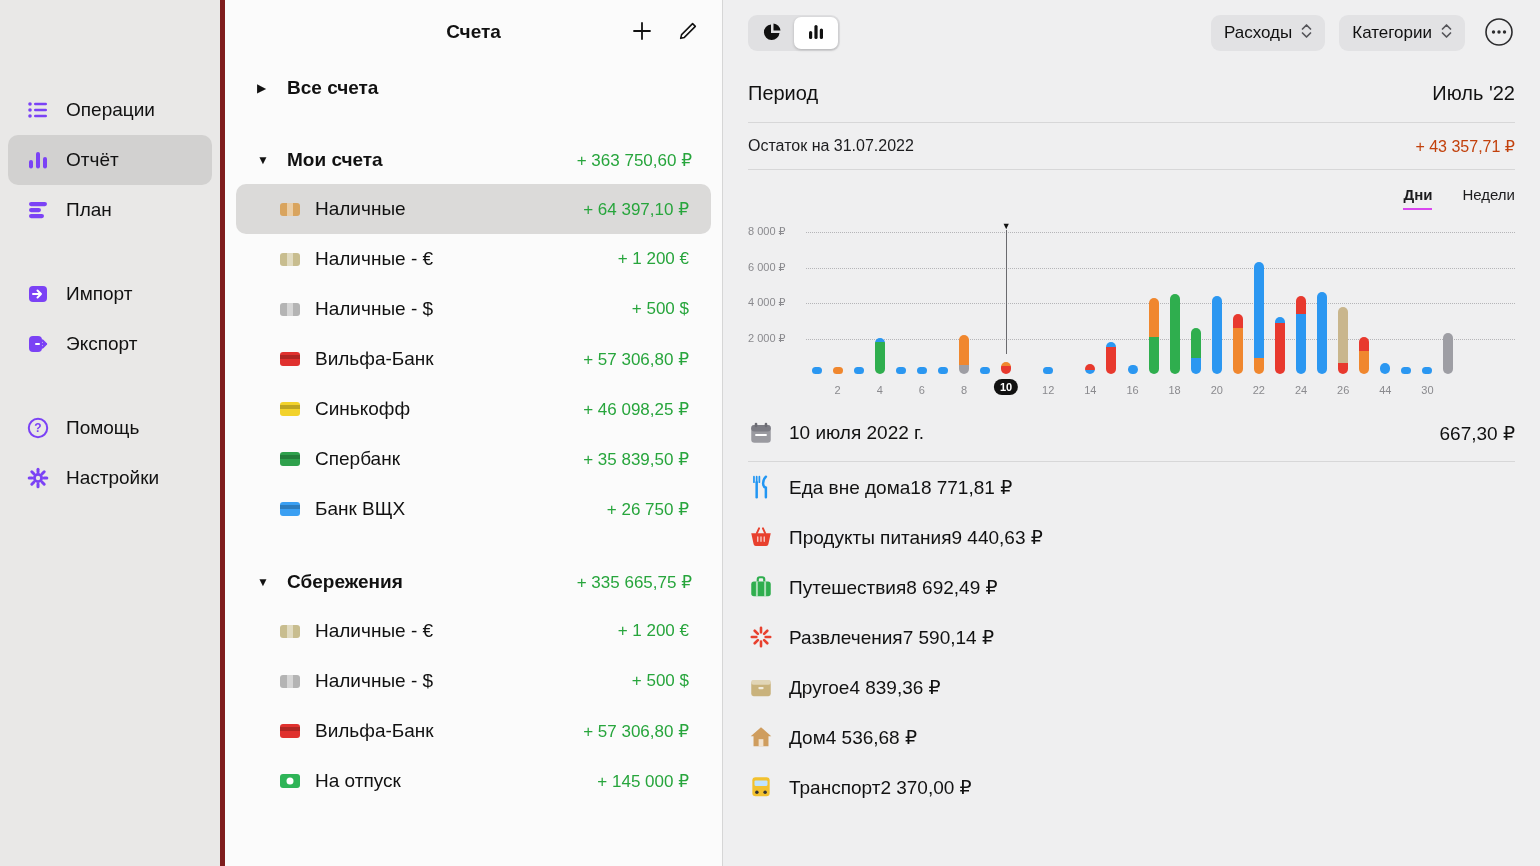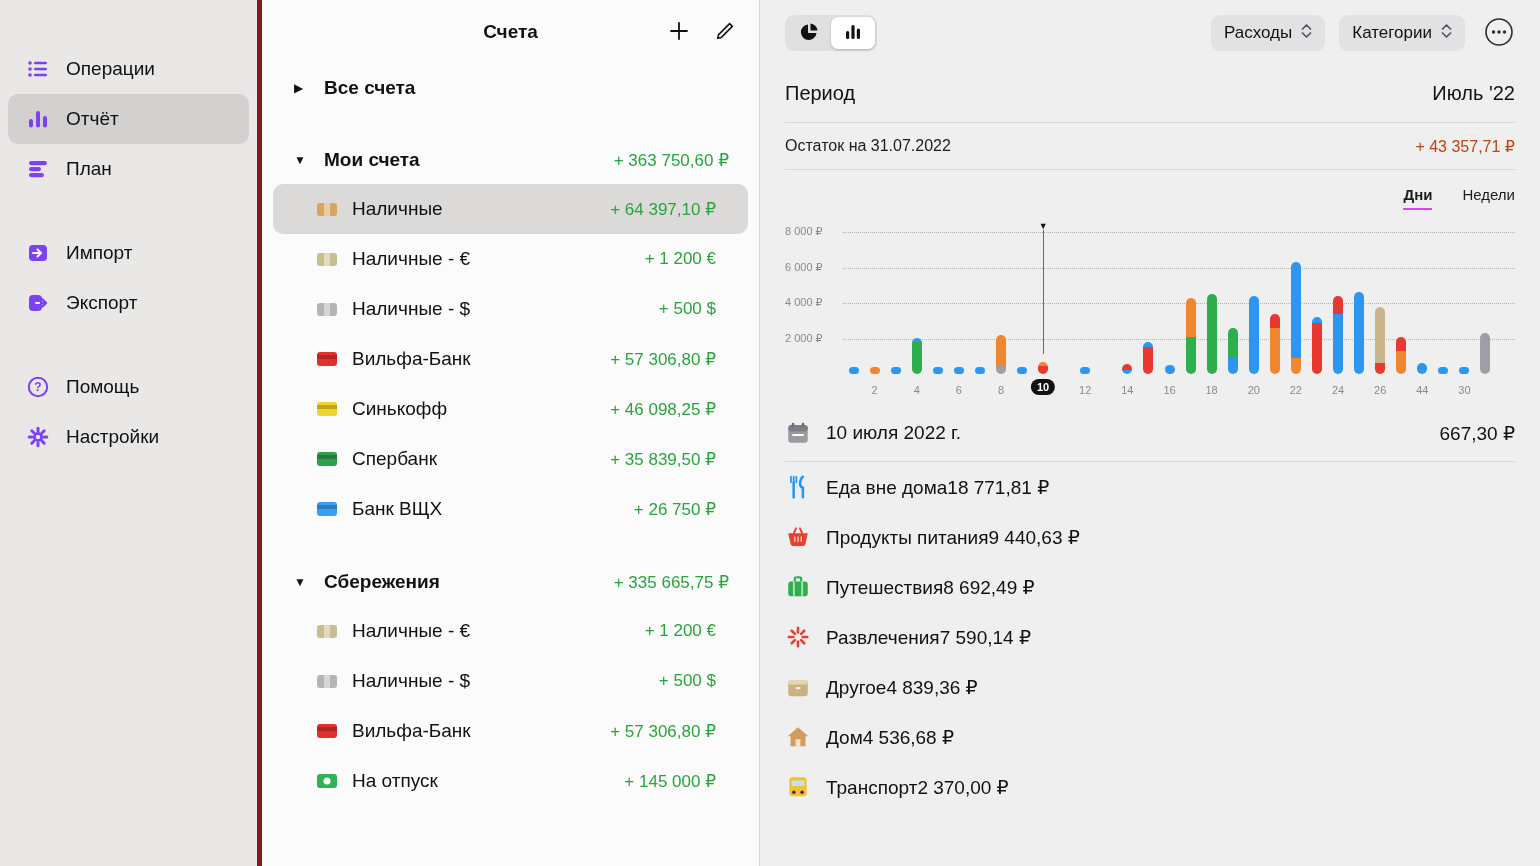--- a/index.html
+++ b/index.html
@@ -1,38 +1,38 @@
 <!DOCTYPE html>
 <html><head>
 <meta charset="utf-8">
 <style>
   * { margin:0; padding:0; box-sizing:border-box; }
   html,body { width:1540px; height:866px; overflow:hidden; }
   body { font-family:"Liberation Sans","DejaVu Sans",sans-serif; background:#efeff0; color:#111; }
   .app { display:flex; width:1540px; height:866px; }
 
   
-  .sidebar { width:257px; background:#e9e8e7; padding-top:44px; flex-shrink:0; }
+  .sidebar { width:220px; background:#e9e8e7; padding-top:85px; flex-shrink:0; }
   .side-item { display:flex; align-items:center; gap:16px; height:50px; margin:0 8px; padding:0 18px; border-radius:10px; font-size:19px; cursor:pointer; }
   .side-item.selected { background:#d2d1d0; }
   .side-icon { width:24px; height:24px; display:flex; align-items:center; justify-content:center; flex-shrink:0; }
   .side-gap { height:34px; }
 
   
   .accounts { width:503px; background:#fbfbfb; flex-shrink:0; border-left:5px solid #7f1d1d; border-right:1px solid #d6d6d6; }
   .acc-header { position:relative; display:flex; align-items:center; height:64px; }
   .acc-title { position:absolute; left:0; right:0; text-align:center; font-size:19px; font-weight:700; }
   .acc-actions { margin-left:auto; display:flex; align-items:center; gap:18px; padding-right:20px; z-index:1; }
   .icon-btn { background:none; border:none; cursor:pointer; display:flex; align-items:center; justify-content:center; width:28px; height:28px; padding:0; }
   .group-head { display:flex; align-items:center; height:48px; padding:0 30px 0 32px; font-size:19px; font-weight:700; gap:14px; }
   .group-head.gap-top { margin-top:24px; }
   .tri { font-size:12px; width:16px; color:#111; }
   .amount { color:#27a53c; font-size:17px; font-weight:400; }
   .group-head .amount { margin-left:auto; }
-  .acc-row { display:flex; align-items:center; height:50px; margin:0 11px; padding:0 32px 0 43px; border-radius:10px; font-size:19px; gap:14px; cursor:pointer; }
+  .acc-row { display:flex; align-items:center; height:50px; margin:0 11px; padding:0 22px 0 43px; border-radius:10px; font-size:19px; gap:14px; cursor:pointer; }
   .acc-row.selected { background:#dbdad9; }
   .acc-row .amount { margin-left:auto; }
   .acc-icon { width:22px; height:18px; display:flex; flex-shrink:0; }
 
   
   .report { flex:1; display:flex; flex-direction:column; padding:0 25px; background:#efeff0; overflow:hidden; }
   .toolbar { display:flex; align-items:center; margin-top:14px; height:38px; }
   .segment { display:flex; background:#e0e0e2; border-radius:9px; padding:2px; }
   .segment button { width:44px; height:32px; border:none; background:transparent; border-radius:7px; display:flex; align-items:center; justify-content:center; cursor:pointer; }
   .segment button.active { background:#fff; box-shadow:0 1px 3px rgba(0,0,0,.22); }

